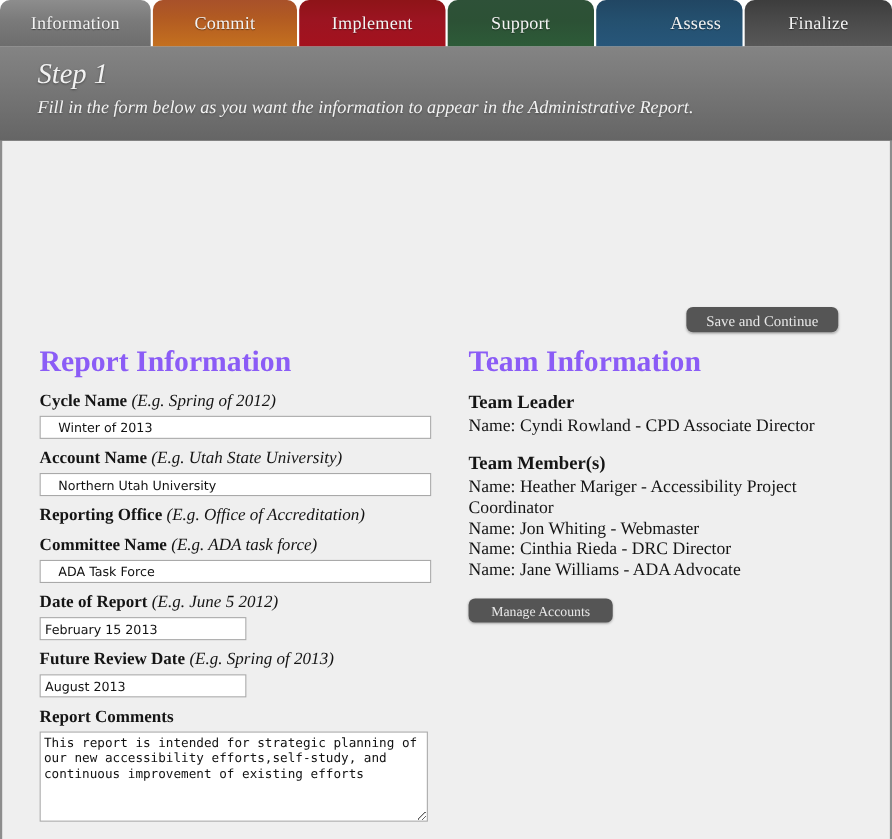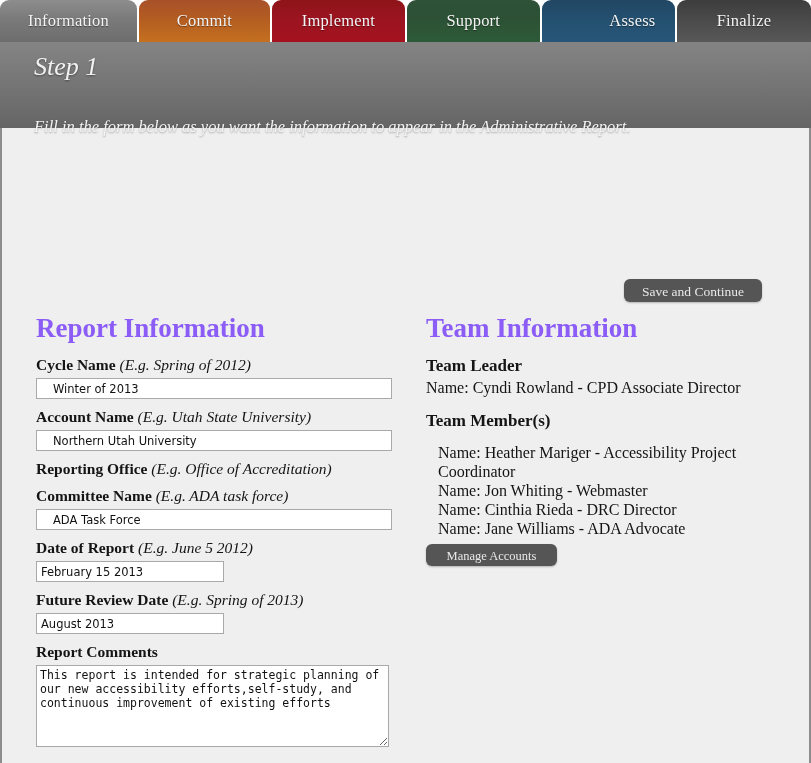--- a/index.html
+++ b/index.html
@@ -94,21 +94,20 @@
   }
   #step-subtitle {
     position: absolute;
     left: 34px;
     top: 56px;
     font-size: 16.5px;
     font-style: italic;
     color: #f3f3f3;
     font-family: "Liberation Serif", "DejaVu Serif", serif;
     text-shadow: 0 1px 2px rgba(0,0,0,0.35);
-    margin-top: 29px;
   }
 
   
   #content {
     position: absolute;
     left: 0;
     top: 128px;
     width: 811px;
     height: 635px;
     box-sizing: border-box;
@@ -219,21 +218,21 @@
   }
 
   .team-line {
     font-size: 16px;
     color: #141414;
     line-height: 19px;
     font-family: "Liberation Serif", "DejaVu Serif", serif;
     margin: 0;
   }
   .team-block { margin-bottom: 14px; }
-  .team-members-list { margin: 12px; padding: 0; list-style: none; }
+  .team-members-list { margin: 0; padding: 0; list-style: none; }
 </style>
 </head>
 <body>
 
 <div id="header-band">
   <div id="step-title">Step 1</div>
   <div id="step-subtitle">Fill in the form below as you want the information to appear in the Administrative Report.</div>
 </div>
 
 <div id="tabstrip">

